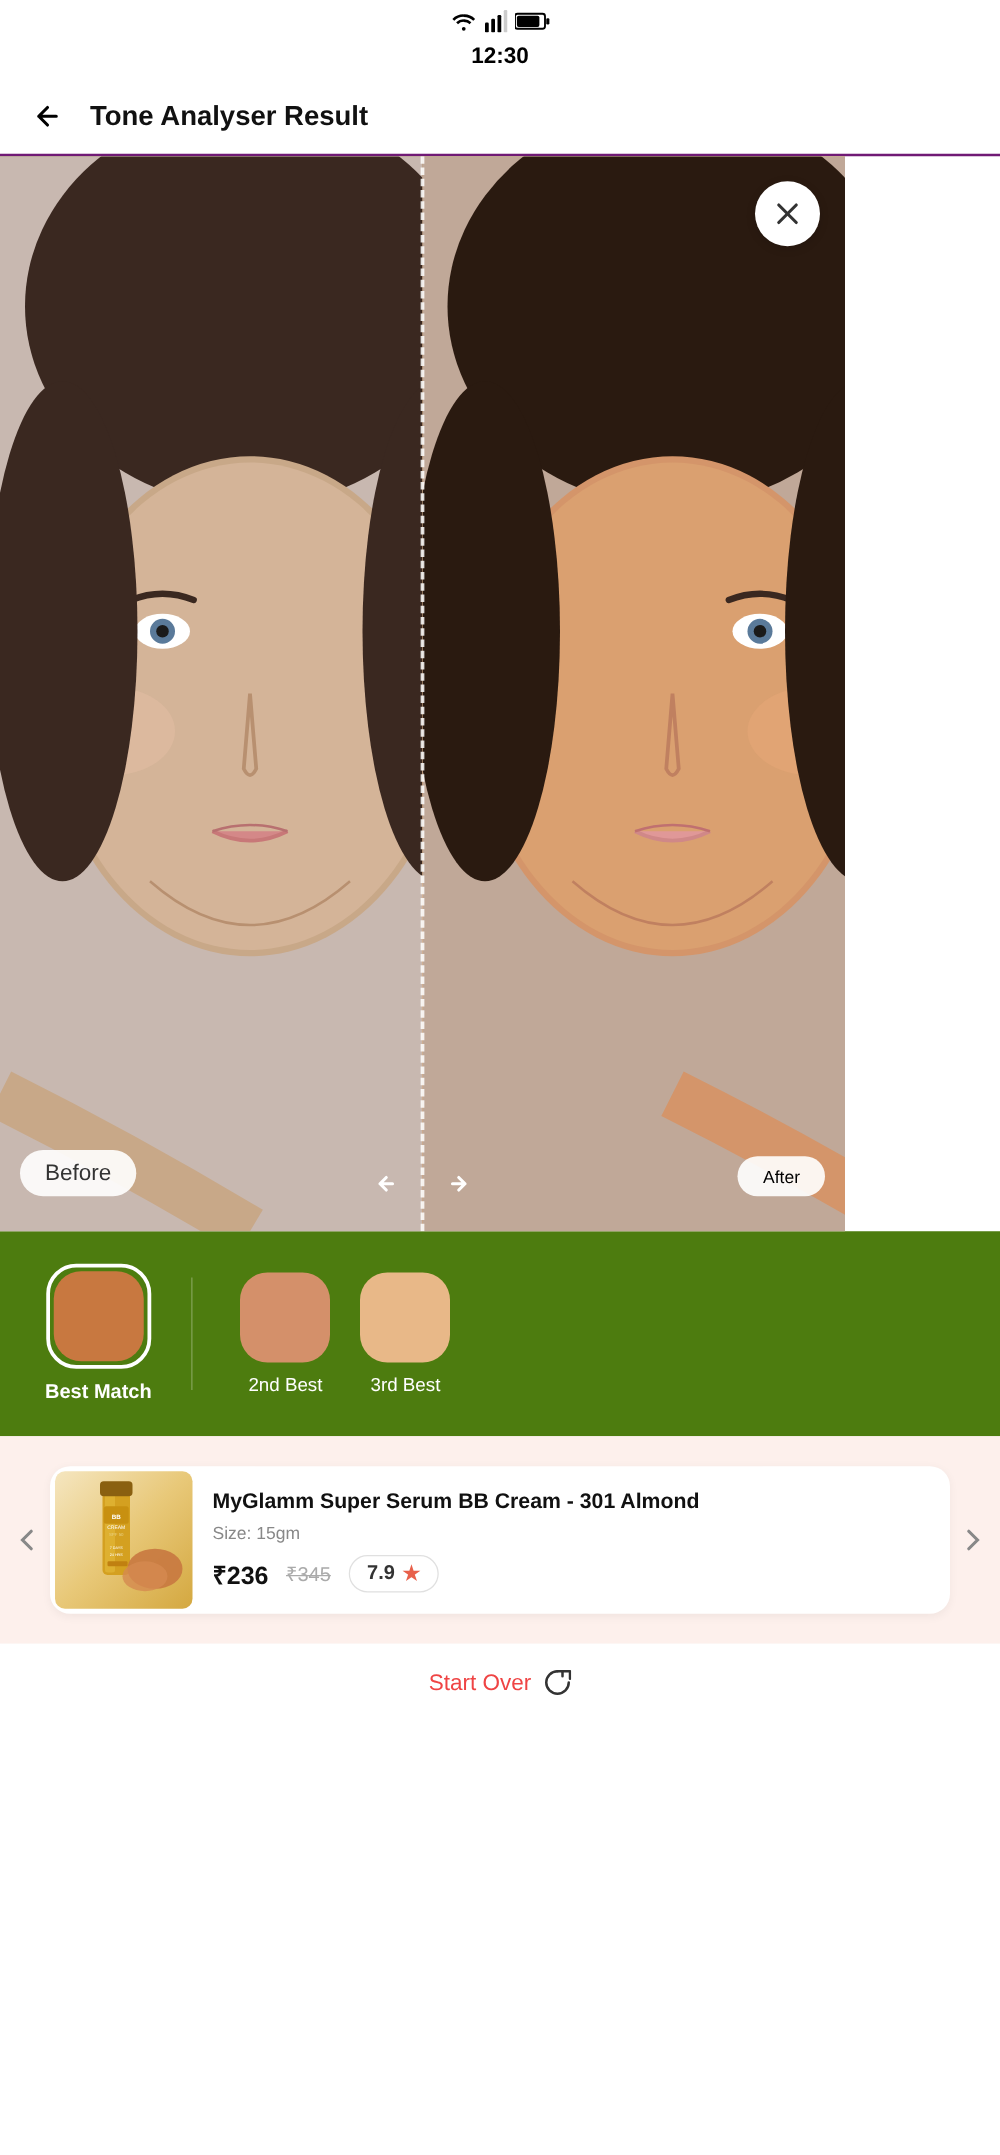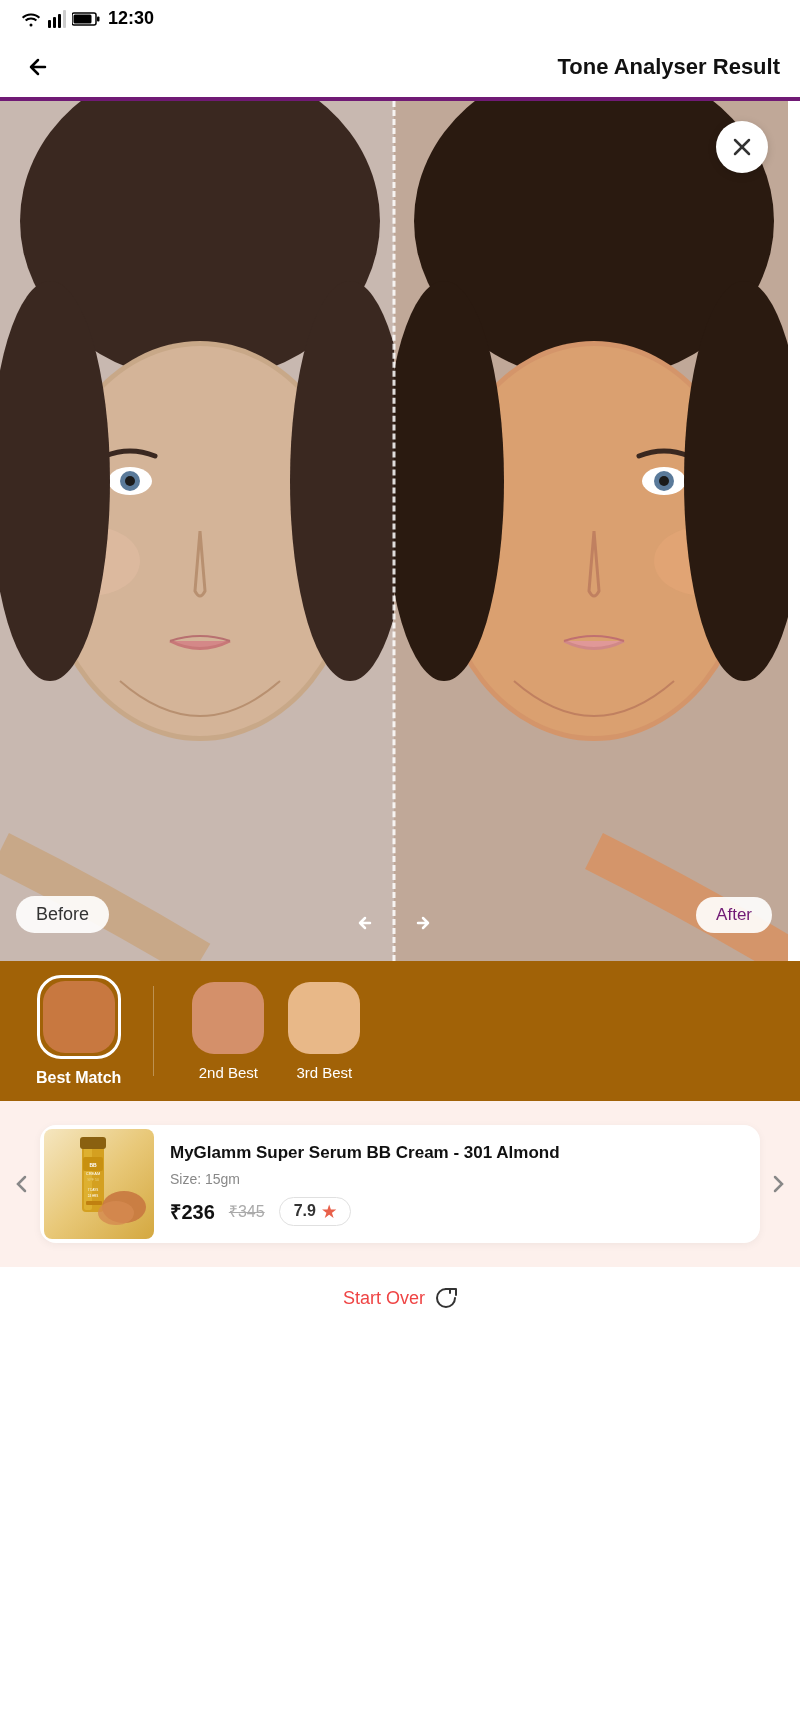--- a/index.html
+++ b/index.html
@@ -8,65 +8,65 @@
       width: 800px;
       min-height: 1724px;
       font-family: -apple-system, BlinkMacSystemFont, 'Segoe UI', sans-serif;
       background: #fff;
       overflow-x: hidden;
     }
 
     
     .status-bar {
       display: flex;
-      justify-content: flex-start;
+      justify-content: flex-end;
       align-items: center;
       padding: 8px 20px;
       background: #fff;
       gap: 8px;
+      flex-direction: column;
     }
     .status-icons {
       display: flex;
       align-items: center;
       gap: 6px;
     }
     .status-time {
       font-size: 18px;
       font-weight: 600;
       color: #000;
     }
 
     
     .header {
       display: flex;
       align-items: center;
       padding: 12px 20px;
       background: #fff;
-      border-bottom: 4px solid #701a75;
+      border-bottom: 2px solid #701a75;
       gap: 16px;
-      justify-content: space-between;
     }
     .back-btn {
       width: 36px;
       height: 36px;
       display: flex;
       align-items: center;
       justify-content: center;
       cursor: pointer;
     }
     .header-title {
       font-size: 22px;
       font-weight: 600;
       color: #111;
     }
 
     
     .face-container {
       position: relative;
-      width: 788px;
+      width: 676px;
       height: 860px;
       background: #c8b8a8;
       overflow: hidden;
     }
 
     
     .face-before {
       position: absolute;
       left: 0;
       top: 0;
@@ -113,23 +113,23 @@
       color: #333;
       z-index: 15;
     }
     .label-after {
       position: absolute;
       bottom: 28px;
       right: 16px;
       background: rgba(255,255,255,0.9);
       border-radius: 20px;
       padding: 8px 20px;
-      font-size: 17px;
+      font-size: 14px;
       font-weight: 500;
-      color: #701a75;
+      color: #000000;
       z-index: 15;
     }
 
     
     .arrows-center {
       position: absolute;
       bottom: 28px;
       left: 50%;
       transform: translateX(-50%);
       display: flex;
@@ -156,22 +156,22 @@
       z-index: 20;
       box-shadow: 0 2px 8px rgba(0,0,0,0.15);
     }
     .close-btn svg {
       width: 22px;
       height: 22px;
     }
 
     
     .swatches-section {
-      background: #a16207;
-      padding: 8px 24px;
+      background: #4d7c0f;
+      padding: 20px 24px;
       display: flex;
       align-items: center;
       gap: 0;
     }
     .swatch-item {
       display: flex;
       flex-direction: column;
       align-items: center;
       gap: 10px;
       cursor: pointer;

